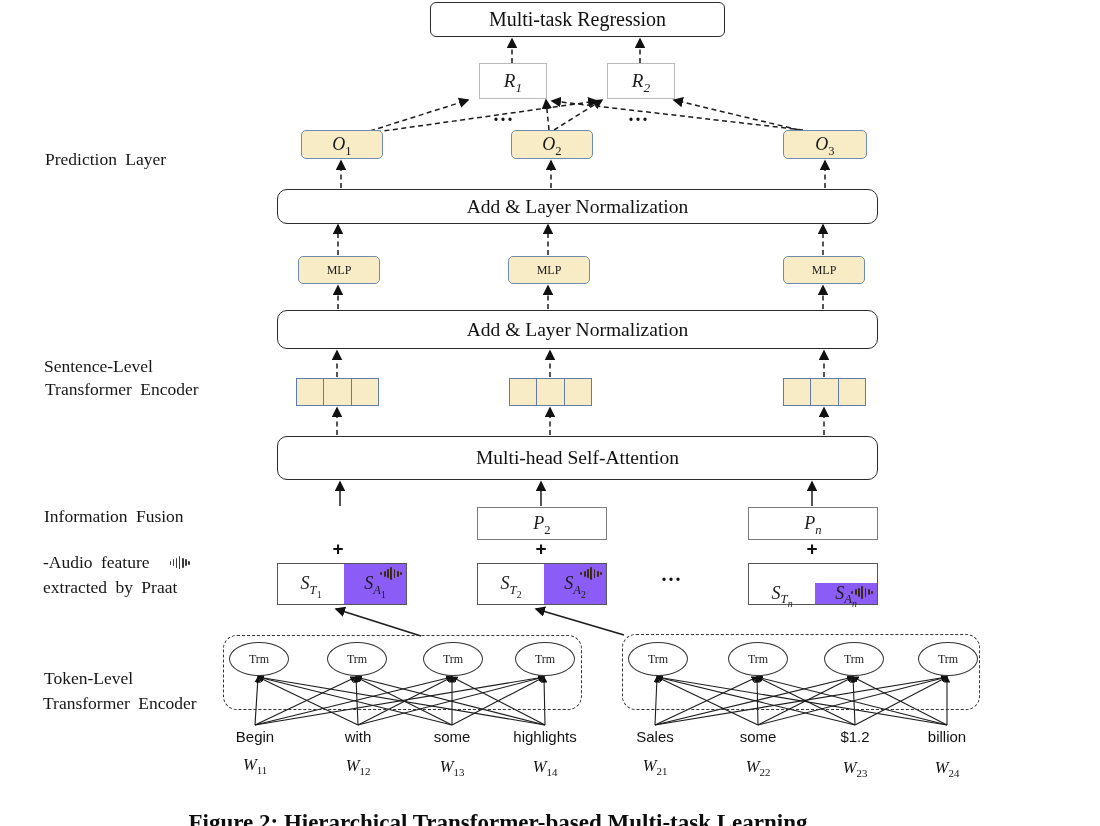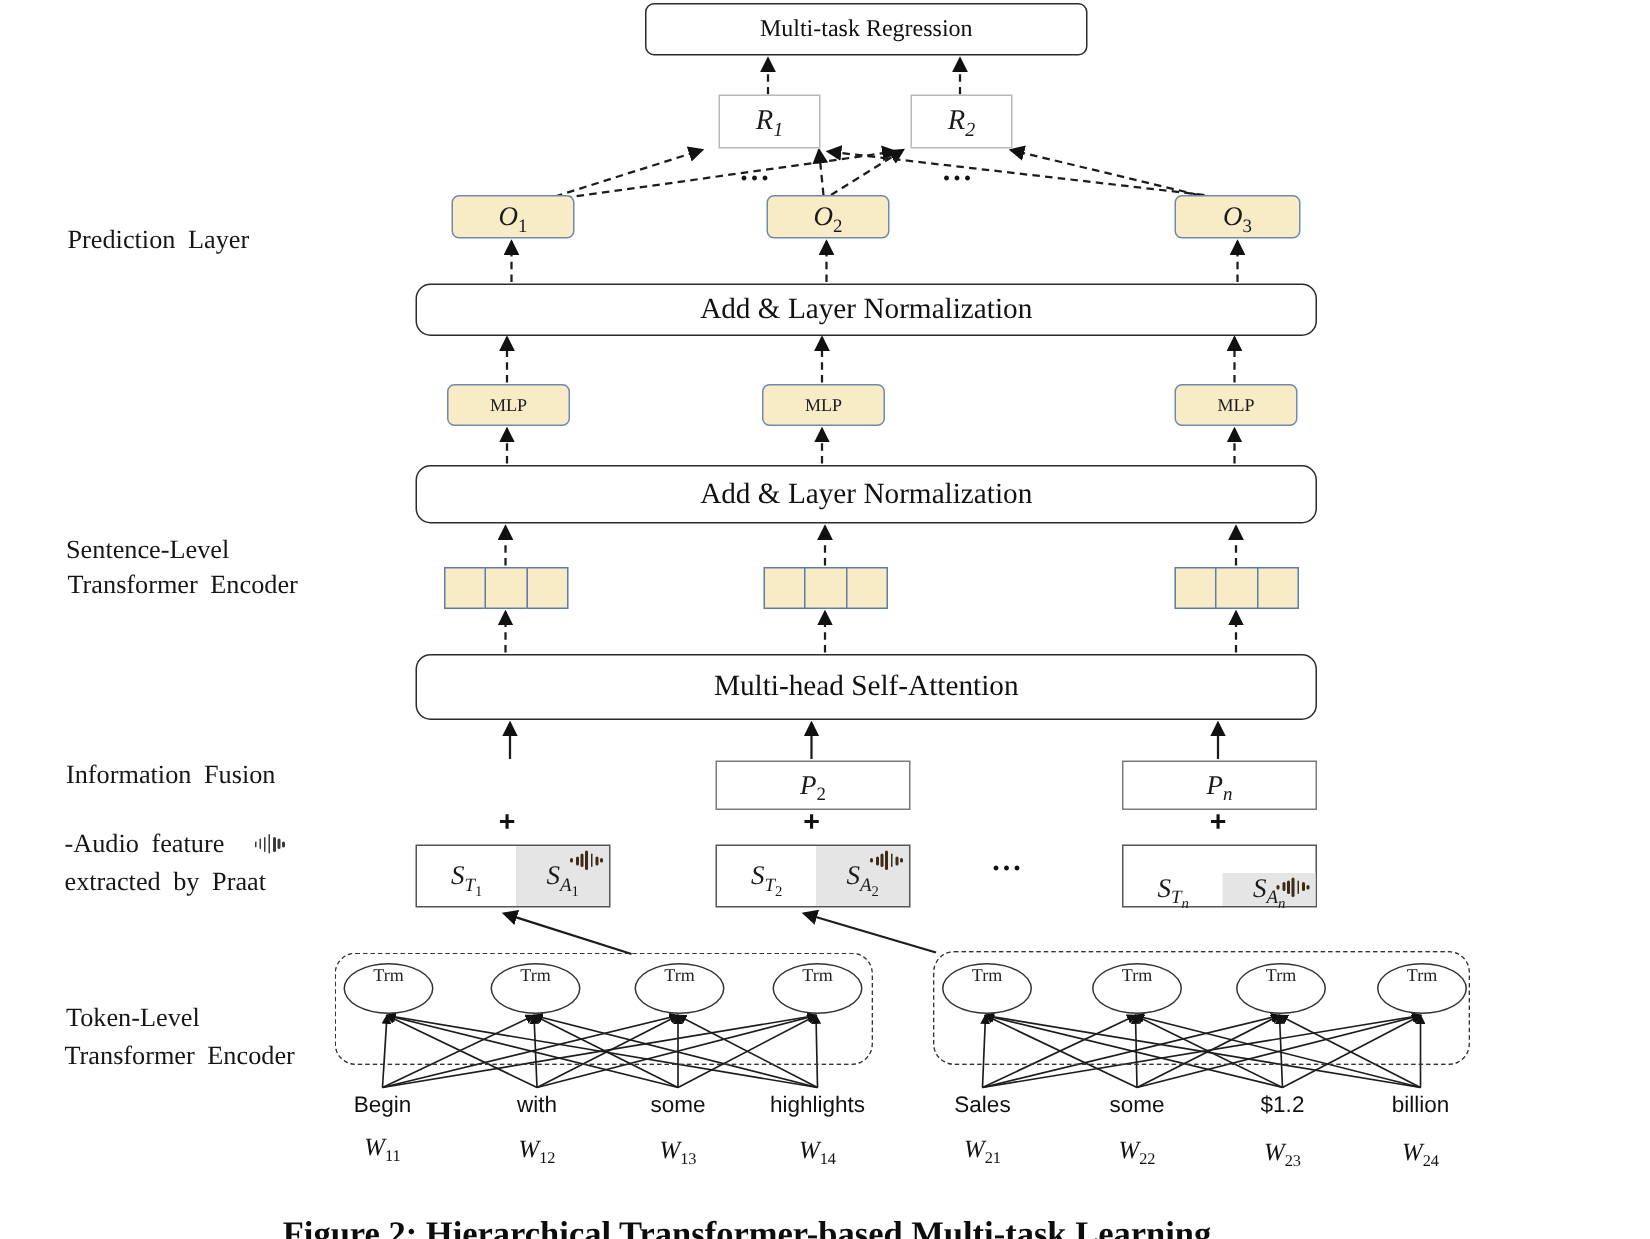--- a/index.html
+++ b/index.html
@@ -3,48 +3,48 @@
 <meta charset="utf-8">
 <style>
   html,body{margin:0;padding:0;background:#fff;width:1100px;height:826px;overflow:hidden;}
   .stage{position:relative;width:1100px;height:826px;background:#fff;
          font-family:"Liberation Serif","DejaVu Serif",serif;color:#1a1a1a;}
   svg.overlay{position:absolute;left:0;top:0;width:1100px;height:826px;pointer-events:none;}
 
   
   .wbox{position:absolute;background:#fff;border:1.5px solid #2b2b2b;border-radius:10px;
         display:flex;align-items:center;justify-content:center;font-size:19.5px;color:#111;}
-  .topbox{border-radius:6px;font-size:16px;}
+  .topbox{border-radius:6px;font-size:20px;}
 
   
   .rnode{position:absolute;background:#fff;border:1px solid #b9b9b9;display:flex;
          align-items:center;justify-content:center;font-size:19px;font-style:italic;}
   .onode,.mlp{position:absolute;background:#f8ecc7;border:1.5px solid #7089ae;border-radius:5px;
          display:flex;align-items:center;justify-content:center;font-size:12px;}
   .onode{font-style:italic;font-size:18px;}
   .pnode{position:absolute;background:#fff;border:1.2px solid #7a7a7a;display:flex;
          align-items:center;justify-content:center;font-size:18px;font-style:italic;}
   .snode{position:absolute;background:#fff;border:1.5px solid #555;display:flex;}
   .scell{display:flex;align-items:center;justify-content:center;font-size:18px;font-style:italic;}
   .scell.text{width:77px;}
-  .scell.audio{width:72px;background:#e5e5e5;position:relative;}
+  .scell.audio{width:72px;background:#8b5cf6;position:relative;}
 
   sub{font-size:70%;line-height:0;}
   sub sub{font-size:78%;}
   sub i{font-style:italic;}
 
   
   .sqgroup{position:absolute;display:flex;}
   .sq{width:26.5px;height:26px;background:#f8ecc7;border:1.2px solid #5f7cab;margin-left:-1.2px;}
   .sq:first-child{margin-left:0;}
 
   
   .trmgroup{position:absolute;border:1.6px dashed #333;border-radius:14px;}
   .trm{position:absolute;width:58px;height:32px;border:1.3px solid #333;border-radius:50%;
-       background:#fff;display:flex;justify-content:center;font-size:12px;color:#222;}
+       background:#fff;display:flex;align-items:center;justify-content:center;font-size:12px;color:#222;}
   .word{position:absolute;transform:translateX(-50%);font-family:"Liberation Sans","DejaVu Sans",sans-serif;
         font-size:15px;color:#111;white-space:nowrap;}
   .wsub{position:absolute;transform:translateX(-50%);font-size:16.5px;font-style:italic;color:#111;}
   .wsub sub{font-style:normal;font-size:66%;}
 
   
   .slabel{position:absolute;font-size:17.5px;color:#161616;word-spacing:4px;white-space:nowrap;}
 
   .plus{position:absolute;transform:translate(-50%,-50%);font-size:19px;font-weight:bold;
         font-family:"Liberation Sans","DejaVu Sans",sans-serif;color:#111;}

